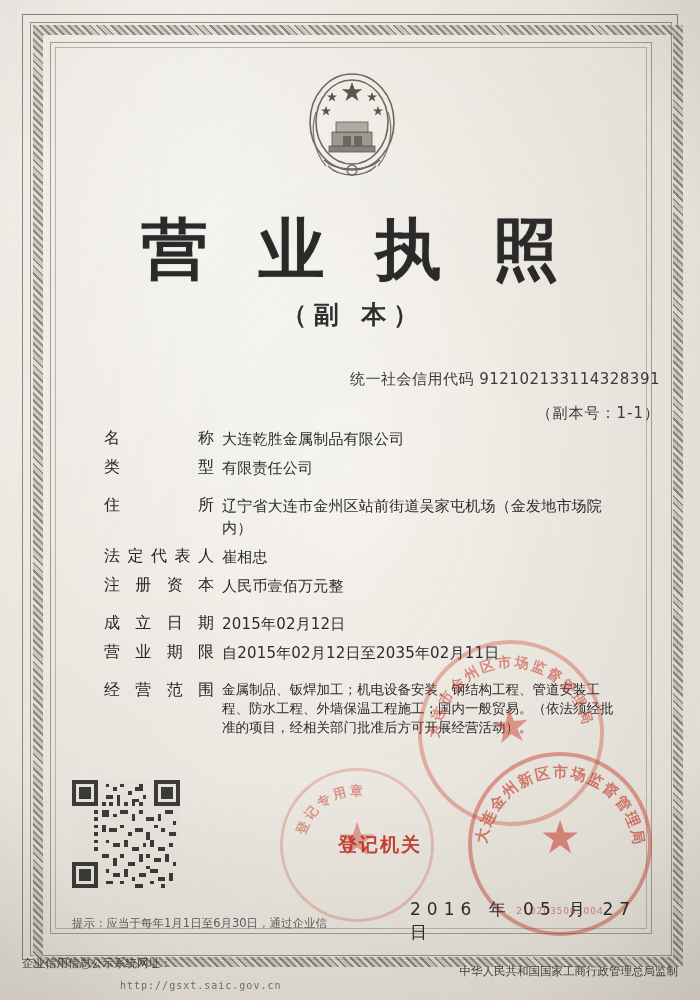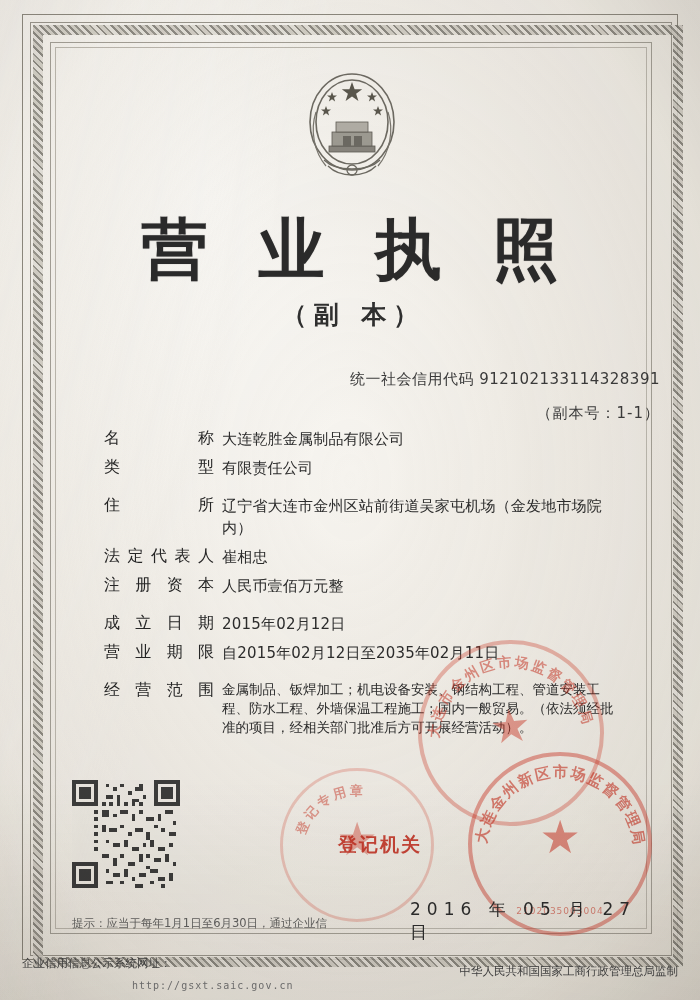--- a/index.html
+++ b/index.html
@@ -269,21 +269,21 @@
   
   #footer-left {
     position: absolute;
     left: 22px; top: 956px;
     font-family: "DejaVu Sans", "Liberation Sans", sans-serif;
     font-size: 11.5px;
     color: #3c3c3c;
   }
   #footer-url {
     position: absolute;
-    left: 132px; top: 980px;
+    left: 120px; top: 980px;
     font-family: "DejaVu Sans Mono", "Liberation Mono", monospace;
     font-size: 10px;
     color: #6a6a6a;
     letter-spacing: 1px;
   }
   #footer-right {
     position: absolute;
     right: 22px; top: 964px;
     font-family: "DejaVu Sans", "Liberation Sans", sans-serif;
     font-size: 11.5px;

